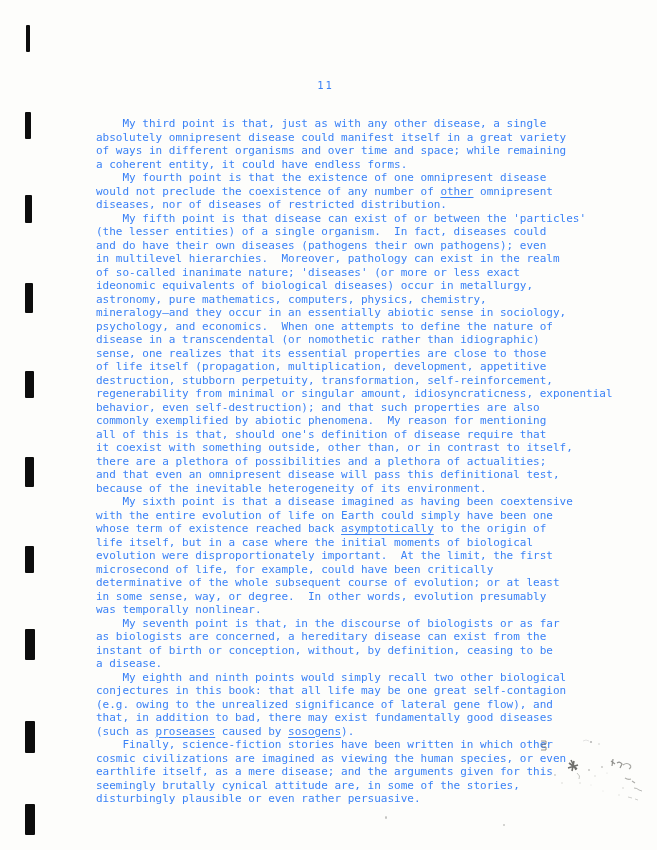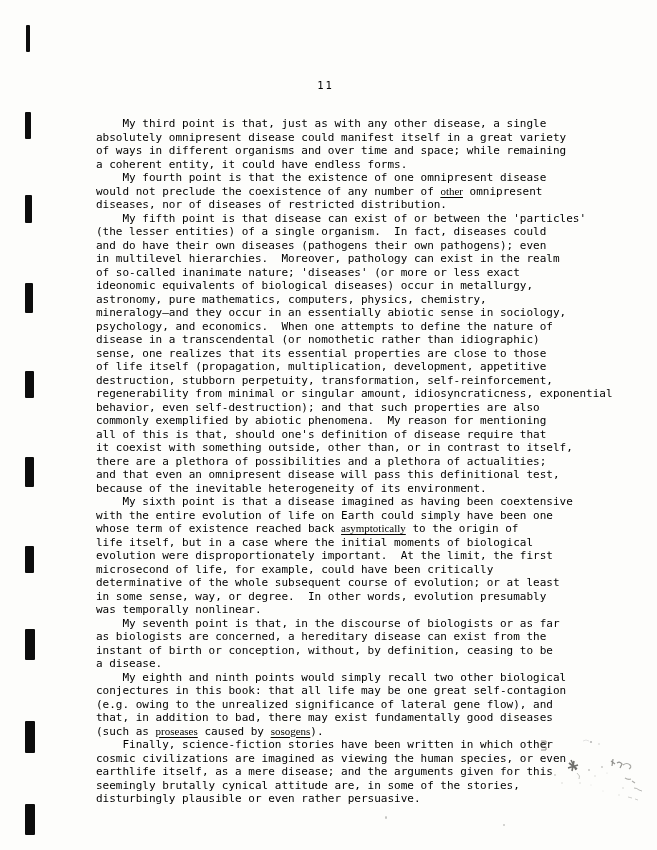--- a/index.html
+++ b/index.html
@@ -3,21 +3,21 @@
 <meta charset="utf-8">
 <style>
   html, body { margin: 0; padding: 0; background: #e8e8e6; }
   .page {
     position: relative;
     width: 657px;
     height: 850px;
     background: #fdfdfb;
     overflow: hidden;
     font-family: "DejaVu Sans Mono", "Liberation Mono", monospace;
-    color: #000000;
+    color: #3b82f6;
   }
   
   .bind-mark {
     position: absolute;
     background: #0d0d0d;
     border-radius: 1px;
   }
   .page-number {
     position: absolute;
     top: 79px;
@@ -35,21 +35,20 @@
     width: 540px;
     font-size: 11px;
     line-height: 13.5px;
     white-space: pre;
   }
   .body-text .line { height: 13.5px; }
   .ul {
     text-decoration: underline;
     text-underline-offset: 2px;
     text-decoration-thickness: 1px;
-    font-family: Liberation Serif, serif;
   }
   .pencil-smudge {
     position: absolute;
     left: 533px;
     top: 733px;
     opacity: 0.85;
   }
   .speck {
     position: absolute;
     background: #9a9a96;

